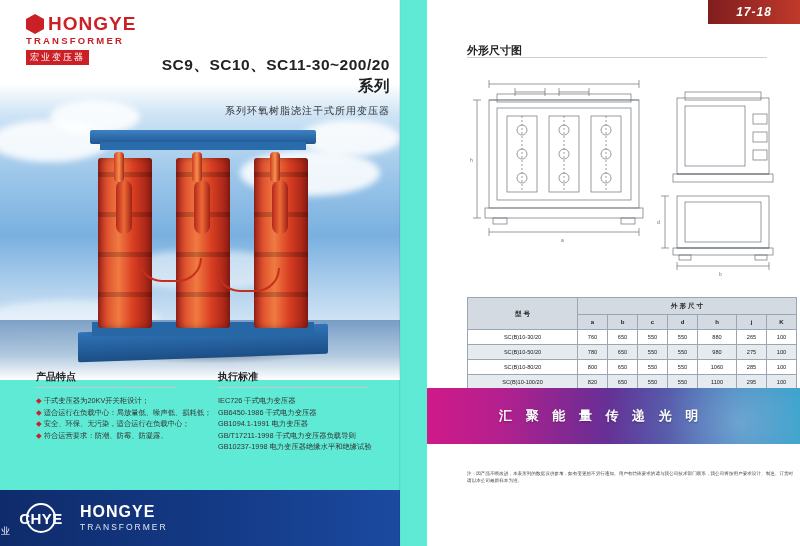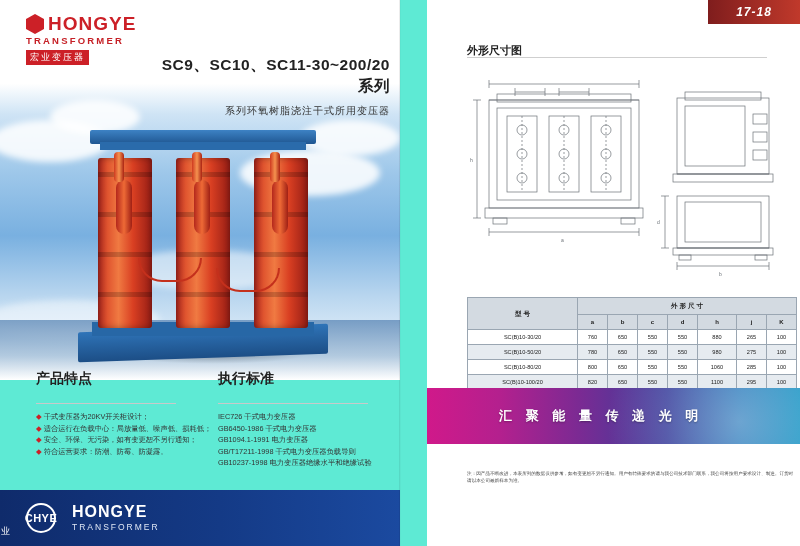--- a/index.html
+++ b/index.html
@@ -104,45 +104,45 @@
     border-radius:0 0 40px 40px; height:24px;
   }
   .shadow-ellipse {
     position:absolute; left:40px; bottom:-6px; width:190px; height:20px;
     background:radial-gradient(ellipse at center, rgba(0,0,0,.28), rgba(0,0,0,0) 70%);
   }
 
   .left-bottom { position:absolute; left:0; top:370px; width:400px; height:120px; }
   .sec { position:absolute; top:0; }
   .sec-head {
-    font-size:14px; font-weight:bold; color:#222; position:relative;
-    padding-bottom:16px; width:145px;
+    font-size:10px; font-weight:bold; color:#222; position:relative;
+    padding-bottom:4px; width:145px;
   }
   .sec-head .brush {
     position:absolute; left:-8px; top:-3px; width:46px; height:16px;
     background:#e8c49a; opacity:.65; border-radius:8px 2px 8px 3px; z-index:-1;
   }
   .sec-head .line {
     position:absolute; left:0; bottom:0; width:140px; height:1px; background:#c9c9c9;
   }
   .bullets { margin-top:7px; }
   .bullet { font-size:7.3px; color:#333; line-height:11.5px; white-space:nowrap; }
   .bullet .dot { color:#cc2027; margin-right:2px; }
   .std-line { font-size:7.3px; color:#333; line-height:11.5px; white-space:nowrap; }
 
   .left-footer {
     position:absolute; left:0; bottom:0; width:400px; height:56px;
     background:linear-gradient(to right,#0f2b6b,#143a86 55%,#1b4aa0);
     display:flex; align-items:center; padding-left:26px;
   }
   .foot-logo-circle {
     width:30px; height:30px; border-radius:50%;
-    border:2px solid #fff; color:#fff; font-size:11px; font-weight:bold;
+    border:2px solid #fff; color:#fff; font-size:15px; font-weight:bold;
     display:flex; align-items:center; justify-content:center; letter-spacing:.5px;
-    margin-right:16px;
+    margin-right:24px;
   }
   .foot-name { color:#fff; font-size:16px; font-weight:bold; letter-spacing:1px; line-height:16px;}
   .foot-sub { color:#dfe7f5; font-size:8.5px; letter-spacing:2px; margin-top:2px;}
   .foot-cn { color:#fff; font-size:9px; letter-spacing:2px; margin-top:3px;}
 
   
   .right { width:400px; height:444px; position:relative; background:#ffffff; }
   .pagenum {
     position:absolute; right:0; top:0; width:92px; height:24px;
     background:linear-gradient(to right,#7f1d1d,#c0392b);
@@ -269,21 +269,21 @@
     <div class="left-bottom">
       <div class="sec" style="left:36px;">
         <div class="sec-head">
           <span class="brush"></span>
           <span>产品特点</span>
           <span class="line"></span>
         </div>
         <div class="bullets">
           <div class="bullet"><span class="dot">◆</span><span>干式变压器为20KV开关柜设计；</span></div>
           <div class="bullet"><span class="dot">◆</span><span>适合运行在负载中心：局放量低、噪声低、损耗低；</span></div>
-          <div class="bullet"><span class="dot">◆</span><span>安全、环保、无污染，如有变更恕不另行通知；</span></div>
+          <div class="bullet"><span class="dot">◆</span><span>安全、环保、无污染，适合运行在负载中心；</span></div>
           <div class="bullet"><span class="dot">◆</span><span>符合运营要求：防潮、防霉、防凝露。</span></div>
         </div>
       </div>
 
       <div class="sec" style="left:218px;">
         <div class="sec-head">
           <span class="brush"></span>
           <span>执行标准</span>
           <span class="line" style="width:150px;"></span>
         </div>

